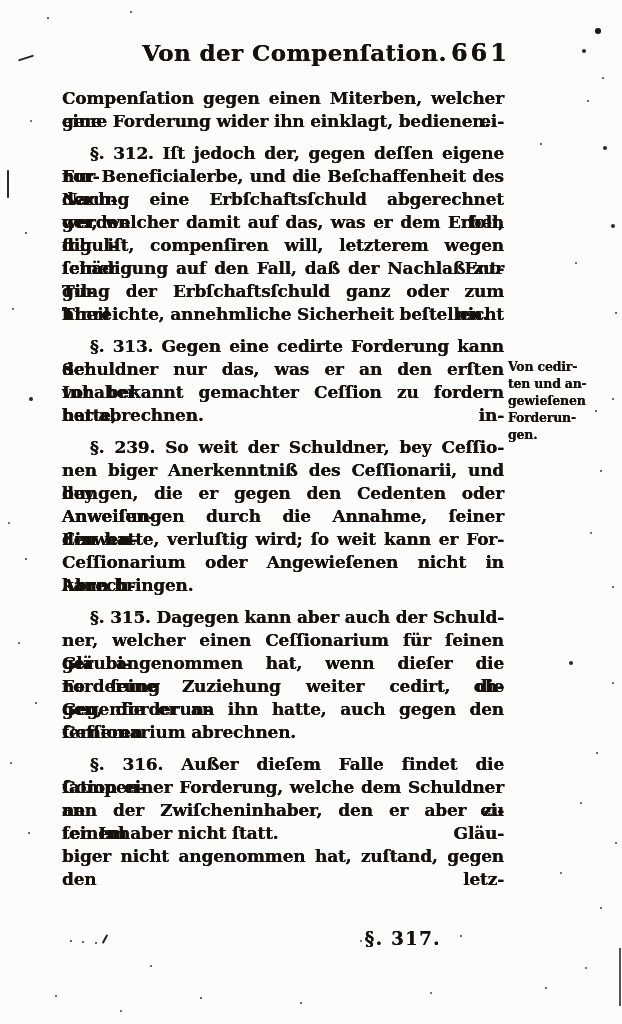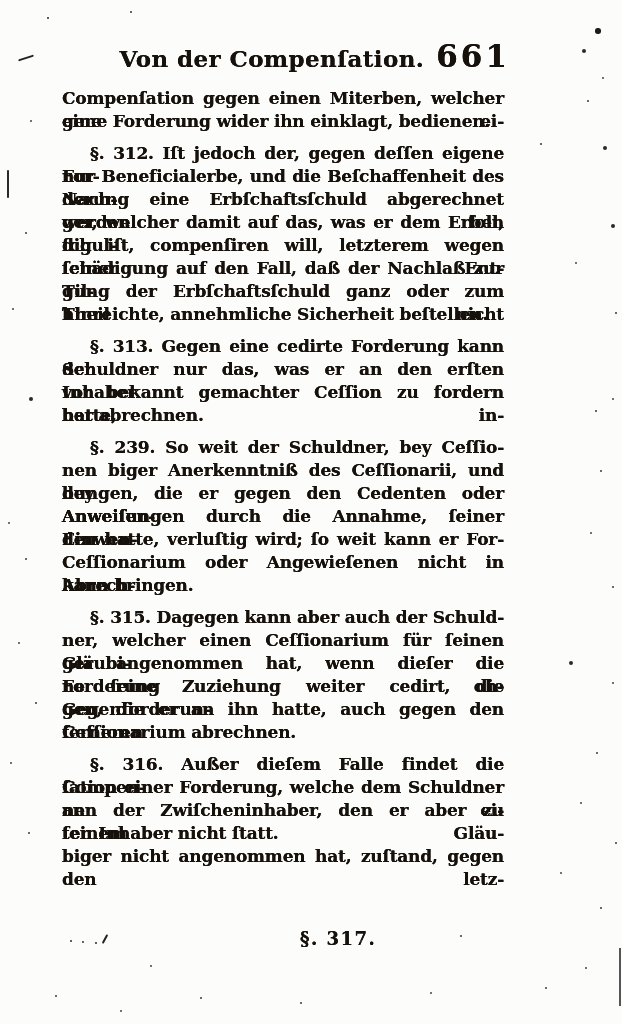--- a/index.html
+++ b/index.html
@@ -15,26 +15,26 @@
     font-family:"DejaVu Serif", serif;
     font-weight:700;
     color:var(--ink);
   }
   
   .header{
     position:absolute;left:62px;top:38px;width:448px;
     display:flex;align-items:baseline;justify-content:flex-end;
   }
   .title{
-    font-size:23px;letter-spacing:.4px;margin-right:12px;
+    font-size:23px;letter-spacing:.4px;margin-right:4px;
     text-shadow:0 0 .6px var(--ink);
     white-space:nowrap;
   }
   .pagenum{
-    font-size:31px;letter-spacing:3px;
+    font-size:24px;letter-spacing:3px;
     text-shadow:0 0 .6px var(--ink);
   }
   
   .bodytext{
     position:absolute;left:62px;top:87px;width:442px;
   }
   .para{margin-top:9px;}
   .para:first-child{margin-top:0;}
   .bodytext .line{
     height:23px;line-height:23px;
@@ -51,21 +51,21 @@
   }
   .margin-note .line{
     height:17px;line-height:17px;
     font-size:12.5px;letter-spacing:-0.2px;
     text-shadow:0 0 .5px var(--ink);
     white-space:nowrap;
   }
   
   .catchword{
     position:absolute;top:928px;left:300px;width:206px;
-    text-align:left;font-size:18px;letter-spacing:1.5px;
+    text-align:center;font-size:18px;letter-spacing:1.5px;
     text-shadow:0 0 .6px var(--ink);
   }
   
   .speck-layer{
     position:absolute;left:0;top:0;width:2px;height:2px;
     background:transparent;border-radius:50%;
     box-shadow:
       47px 17px 0 0 #2a2a2a, 130px 11px 0 0 #333,
       597px 30px 0 2px #1a1a1a, 583px 50px 0 1px #2a2a2a,
       540px 143px 0 0 #333, 604px 147px 0 1px #2a2a2a,
@@ -158,20 +158,27 @@
       </div>
     <div class="para indent">
         <div class="line">§. 316.  Außer dieſem Falle findet die Compen-</div>
         <div class="line">ſation einer Forderung, welche dem Schuldner an ei-</div>
         <div class="line">nen der Zwiſcheninhaber, den er aber zu ſeinem Gläu-</div>
         <div class="line line-last">ten Inhaber nicht ſtatt.</div>
         <div class="line">biger nicht angenommen hat, zuſtand, gegen den letz-</div>
       </div>
   </div>
 
+  <div class="margin-note">
+      <div class="line">Von cedir-</div>
+      <div class="line">ten und an-</div>
+      <div class="line">gewieſenen</div>
+      <div class="line">Forderun-</div>
+      <div class="line line-last">gen.</div>
+    </div>
 
   <div class="catchword">§. 317.</div>
 
   <div class="speck-layer"></div>
   <div class="mark-dash-topleft"></div>
   <div class="mark-slash-bottomleft"></div>
   <div class="mark-tick-left"></div>
   <div class="mark-edge-right"></div>
 
 </div>

